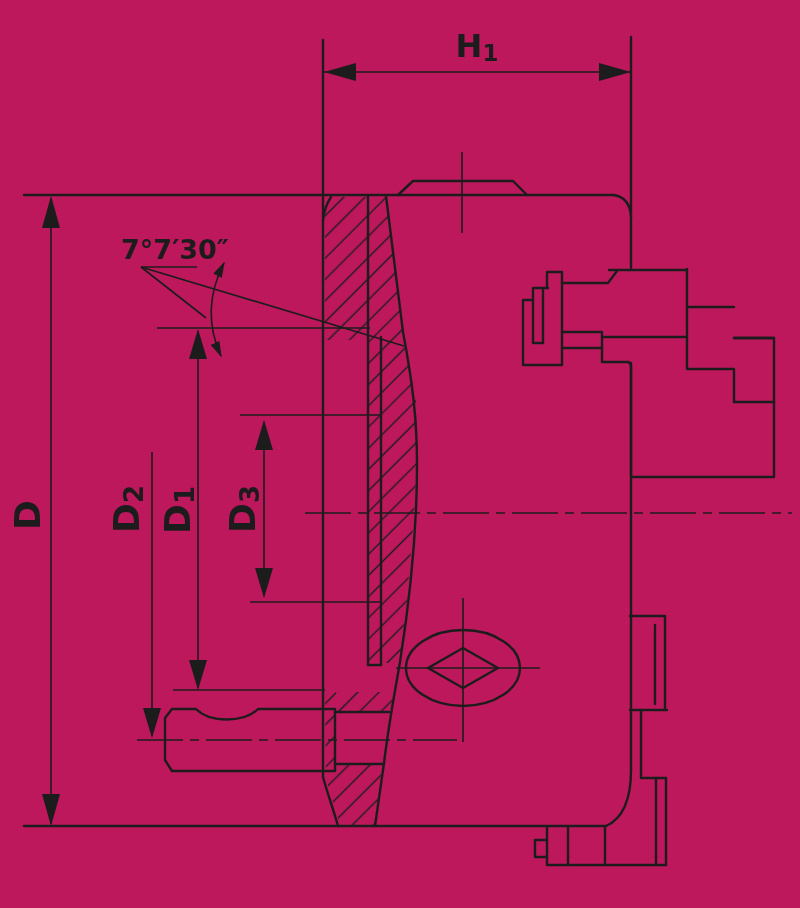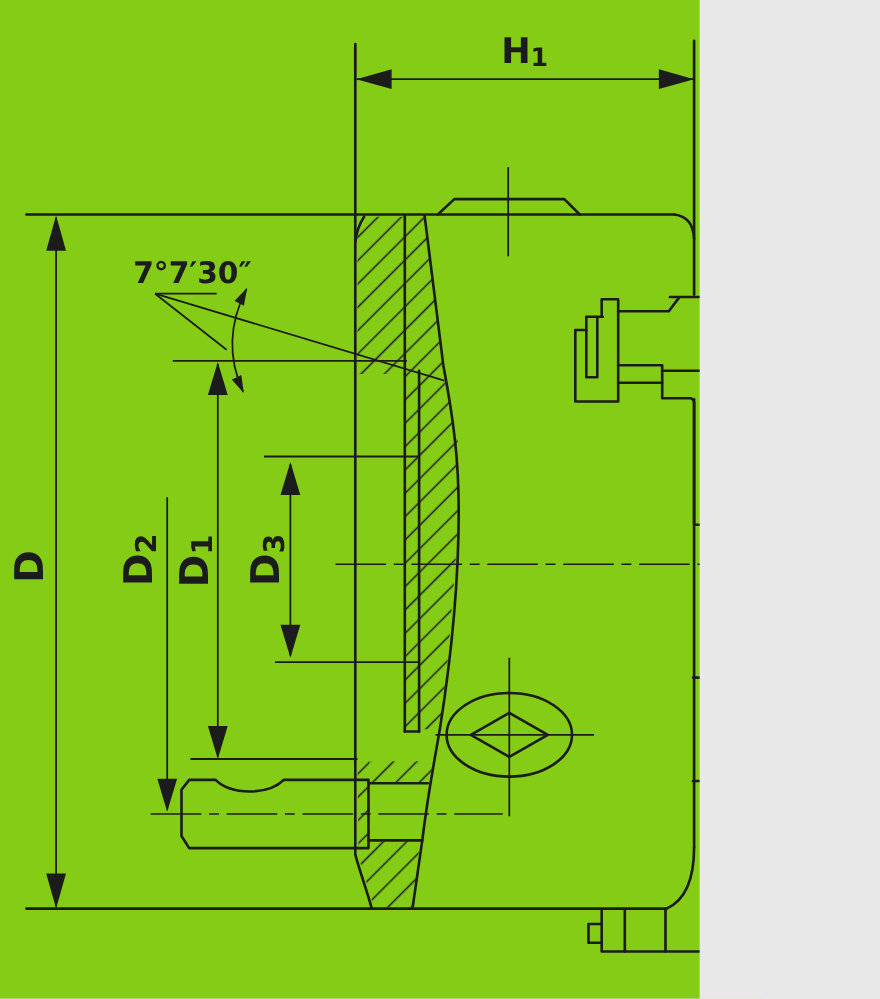--- a/index.html
+++ b/index.html
@@ -1,17 +1,17 @@
 <!DOCTYPE html>
 <html><head>
 <meta charset="utf-8">
 <style>
   html,body{margin:0;padding:0;background:#e8e8e8;}
   .stage{
-    width:636px;height:908px;background:#84cc16;position:relative;
+    width:800px;height:908px;background:#be185d;position:relative;
     font-family:"DejaVu Sans", sans-serif;overflow:hidden;
   }
   svg{display:block;}
   .ln{fill:none;stroke:#1c1c1c;stroke-width:2.4;stroke-linecap:round;stroke-linejoin:round;}
   .thin{fill:none;stroke:#1c1c1c;stroke-width:1.6;stroke-linecap:butt;}
   .cline{fill:none;stroke:#1c1c1c;stroke-width:1.4;stroke-dasharray:46 7 9 7;}
   .arrow{fill:#1c1c1c;stroke:none;}
   .hatchfill{fill:url(#hatch);stroke:none;}
   text{fill:#1c1c1c;font-family:"DejaVu Sans", sans-serif;font-weight:bold;}
   .dimlabel{font-size:36px;text-anchor:middle;dominant-baseline:central;}

